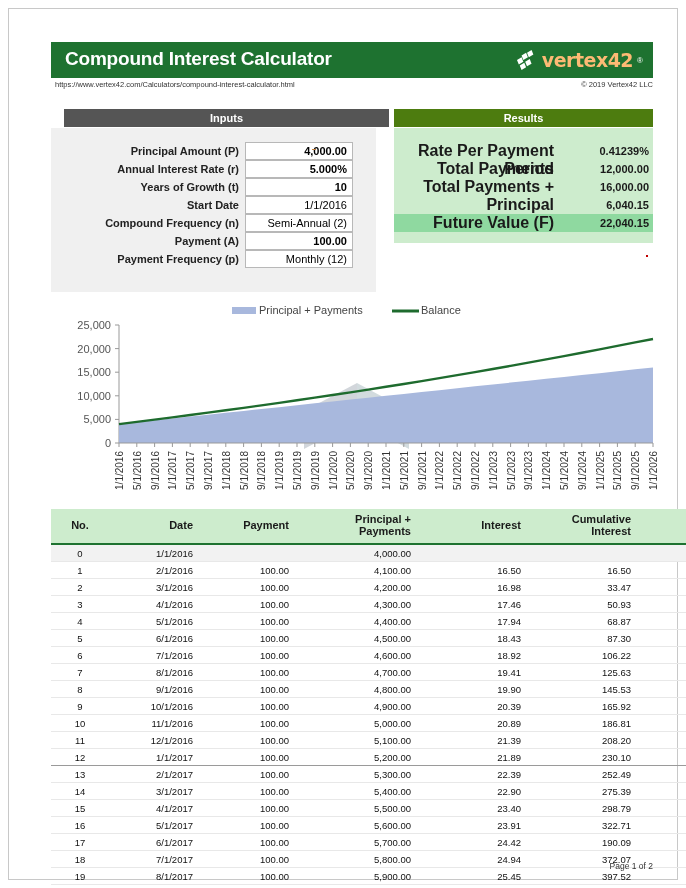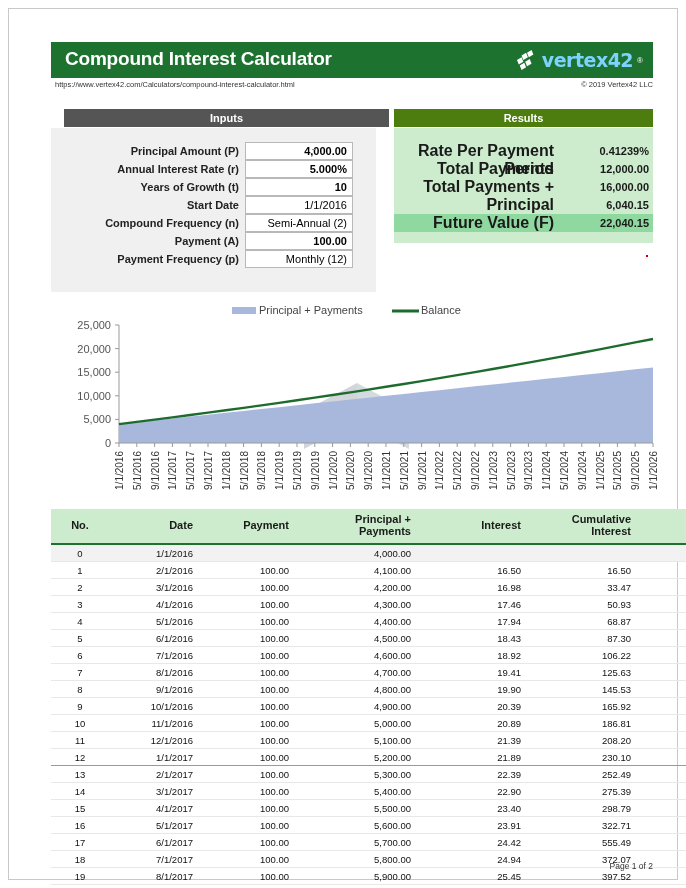--- a/index.html
+++ b/index.html
@@ -48,21 +48,21 @@
     position: absolute;
     right: 10px;
     top: 4px;
     height: 28px;
     display: flex;
     align-items: center;
     gap: 4px;
   }
   #logo-mark { width: 22px; height: 20px; display:block; }
   #logo-text {
-    color: #7dd3fc;
+    color: #fdba74;
     font-size: 19px;
     font-weight: bold;
     font-family: "DejaVu Sans", sans-serif;
     letter-spacing: -0.5px;
     line-height: 1;
   }
   #logo-tm { color:#fff; font-size:8px; vertical-align:super; }
 
   #url-line {
     position: absolute;
@@ -621,21 +621,21 @@
             <td class="r">23.91</td>
             <td class="r">322.71</td>
             <td class="r">5,922.71</td>
           </tr>
           <tr>
             <td class="n">17</td>
             <td class="r">6/1/2017</td>
             <td class="r">100.00</td>
             <td class="r">5,700.00</td>
             <td class="r">24.42</td>
-            <td class="r">555.49</td>
+            <td class="r">190.09</td>
             <td class="r">6,047.13</td>
           </tr>
           <tr>
             <td class="n">18</td>
             <td class="r">7/1/2017</td>
             <td class="r">100.00</td>
             <td class="r">5,800.00</td>
             <td class="r">24.94</td>
             <td class="r">372.07</td>
             <td class="r">6,172.07</td>

